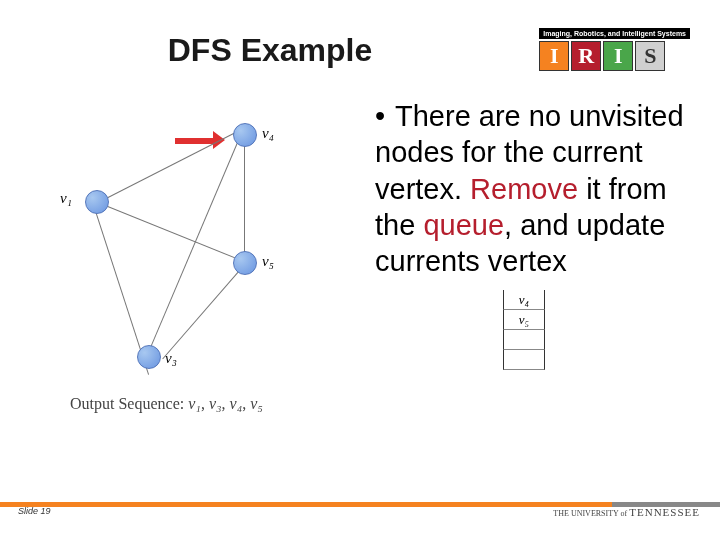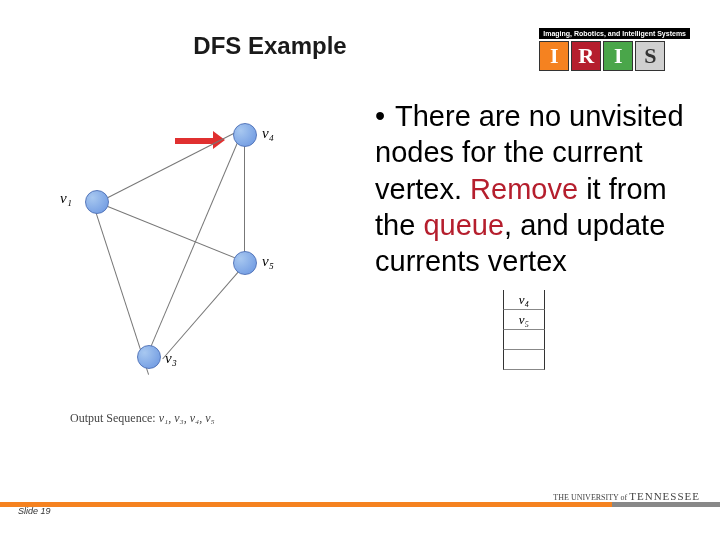--- a/index.html
+++ b/index.html
@@ -5,21 +5,21 @@
     * { box-sizing: border-box; margin: 0; padding: 0; }
     body {
       width: 720px;
       height: 540px;
       font-family: Verdana, Geneva, sans-serif;
       background: white;
       position: relative;
       overflow: hidden;
     }
     .title {
-      font-size: 24px;
+      font-size: 32px;
       font-weight: bold;
       color: #1a1a1a;
       text-align: center;
       position: absolute;
       top: 32px;
       left: 120px;
       width: 300px;
     }
     .logo-block {
       position: absolute;
@@ -100,23 +100,22 @@
       position: absolute;
       background: #777;
       height: 1px;
       transform-origin: 0 0;
     }
     .output-seq {
       position: absolute;
       top: 395px;
       left: 70px;
       font-family: Georgia, serif;
-      font-size: 12px;
+      font-size: 16px;
       color: #444;
-      margin-top: 16px;
     }
     .output-seq .var { font-style: italic; }
 
     .bullet-text {
       position: absolute;
       top: 98px;
       left: 375px;
       right: 30px;
       font-size: 29px;
       line-height: 1.25;
@@ -158,21 +157,21 @@
       position: absolute;
       bottom: 4px;
       left: 18px;
       font-size: 9px;
       font-style: italic;
       color: #333;
       text-align: center;
     }
     .ut-logo {
       position: absolute;
-      bottom: 18px;
+      bottom: 2px;
       right: 20px;
       font-size: 8px;
       color: #444;
       font-family: Georgia, serif;
     }
     .ut-logo .big { font-size: 11px; letter-spacing: 1px; }
   </style>
 </head>
 <body>
 

